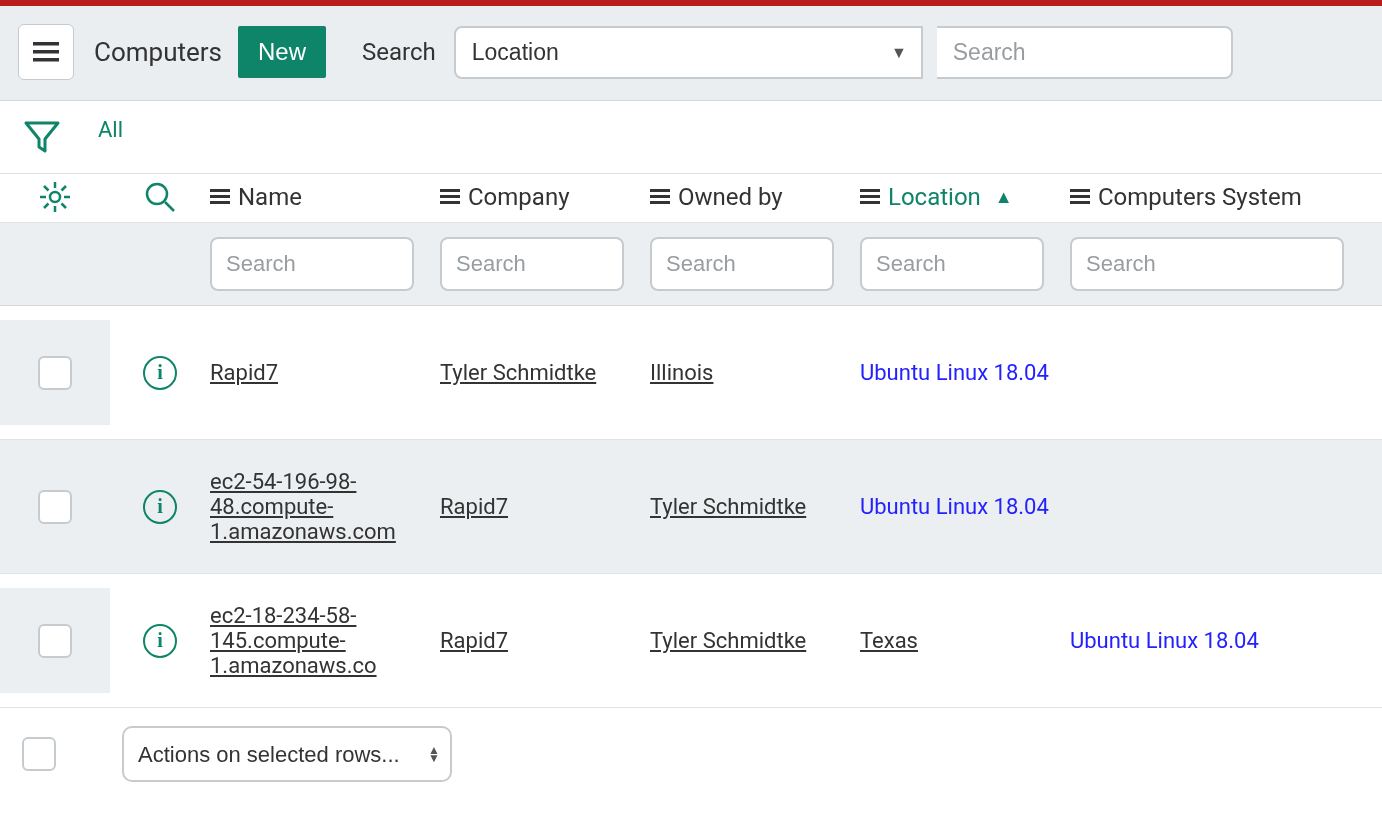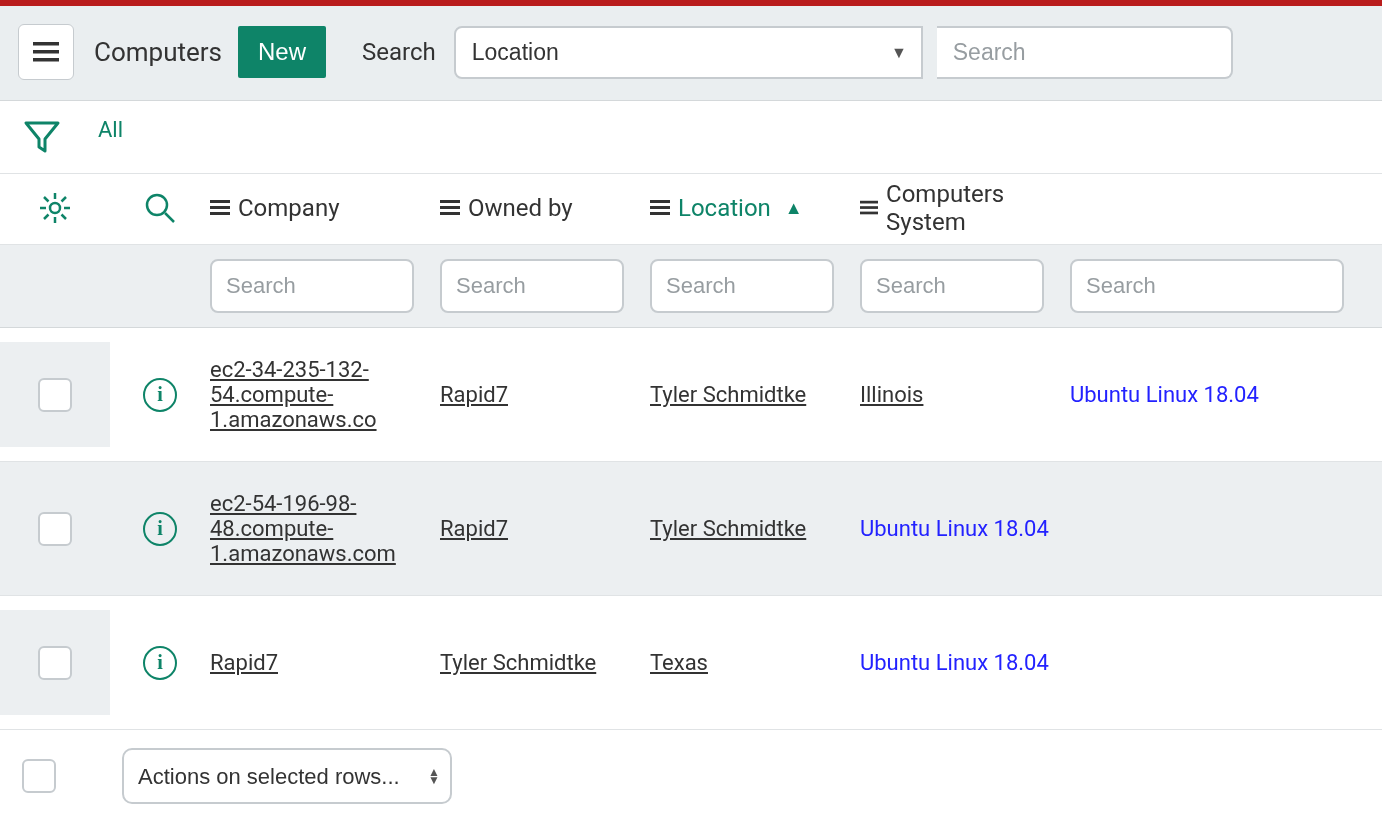--- a/index.html
+++ b/index.html
@@ -108,20 +108,28 @@
       <circle cx="14" cy="14" r="10" fill="none" stroke="#0e8468" stroke-width="2.5"></circle>
       <line x1="22" y1="22" x2="31" y2="31" stroke="#0e8468" stroke-width="2.5"></line>
     </svg>
   </div>
   <div class="col-head">
     <svg class="hamb" width="20" height="16" viewBox="0 0 20 16">
         <rect y="0" width="20" height="3" fill="#333"></rect>
         <rect y="6" width="20" height="3" fill="#333"></rect>
         <rect y="12" width="20" height="3" fill="#333"></rect>
       </svg>
+    <span class="col-head-text">Name</span>
+  </div>
+  <div class="col-head">
+    <svg class="hamb" width="20" height="16" viewBox="0 0 20 16">
+        <rect y="0" width="20" height="3" fill="#333"></rect>
+        <rect y="6" width="20" height="3" fill="#333"></rect>
+        <rect y="12" width="20" height="3" fill="#333"></rect>
+      </svg>
     <span class="col-head-text">Company</span>
   </div>
   <div class="col-head">
     <svg class="hamb" width="20" height="16" viewBox="0 0 20 16">
         <rect y="0" width="20" height="3" fill="#333"></rect>
         <rect y="6" width="20" height="3" fill="#333"></rect>
         <rect y="12" width="20" height="3" fill="#333"></rect>
       </svg>
     <span class="col-head-text">Owned by</span>
   </div>
@@ -155,21 +163,20 @@
 </div>
 
 <div id="rows-container">
     <div class="data-row">
     <div class="checkbox-cell">
         <div class="checkbox"></div>
       </div>
     <div class="info-cell">
         <div class="info-circle">i</div>
       </div>
-    <div class="cell-text"><span class="link-underline">ec2-34-235-132-54.compute-1.amazonaws.co</span></div>
     <div class="cell-text"><span class="link-underline">Rapid7</span></div>
     <div class="cell-text"><span class="link-underline">Tyler Schmidtke</span></div>
     <div class="cell-text"><span class="link-underline">Illinois</span></div>
     <div class="cell-text"><span class="os-link">Ubuntu Linux 18.04</span></div>
   </div>
     <div class="data-row alt">
     <div class="checkbox-cell">
         <div class="checkbox"></div>
       </div>
     <div class="info-cell">
@@ -180,20 +187,21 @@
     <div class="cell-text"><span class="link-underline">Tyler Schmidtke</span></div>
     <div class="cell-text"><span class="os-link">Ubuntu Linux 18.04</span></div>
   </div>
     <div class="data-row">
     <div class="checkbox-cell">
         <div class="checkbox"></div>
       </div>
     <div class="info-cell">
         <div class="info-circle">i</div>
       </div>
+    <div class="cell-text"><span class="link-underline">ec2-18-234-58-145.compute-1.amazonaws.co</span></div>
     <div class="cell-text"><span class="link-underline">Rapid7</span></div>
     <div class="cell-text"><span class="link-underline">Tyler Schmidtke</span></div>
     <div class="cell-text"><span class="link-underline">Texas</span></div>
     <div class="cell-text"><span class="os-link">Ubuntu Linux 18.04</span></div>
   </div>
   </div>
 
 <div class="footer-row">
   <div class="checkbox"></div>
   <div class="actions-select-wrap" style="margin-left:36px;">

